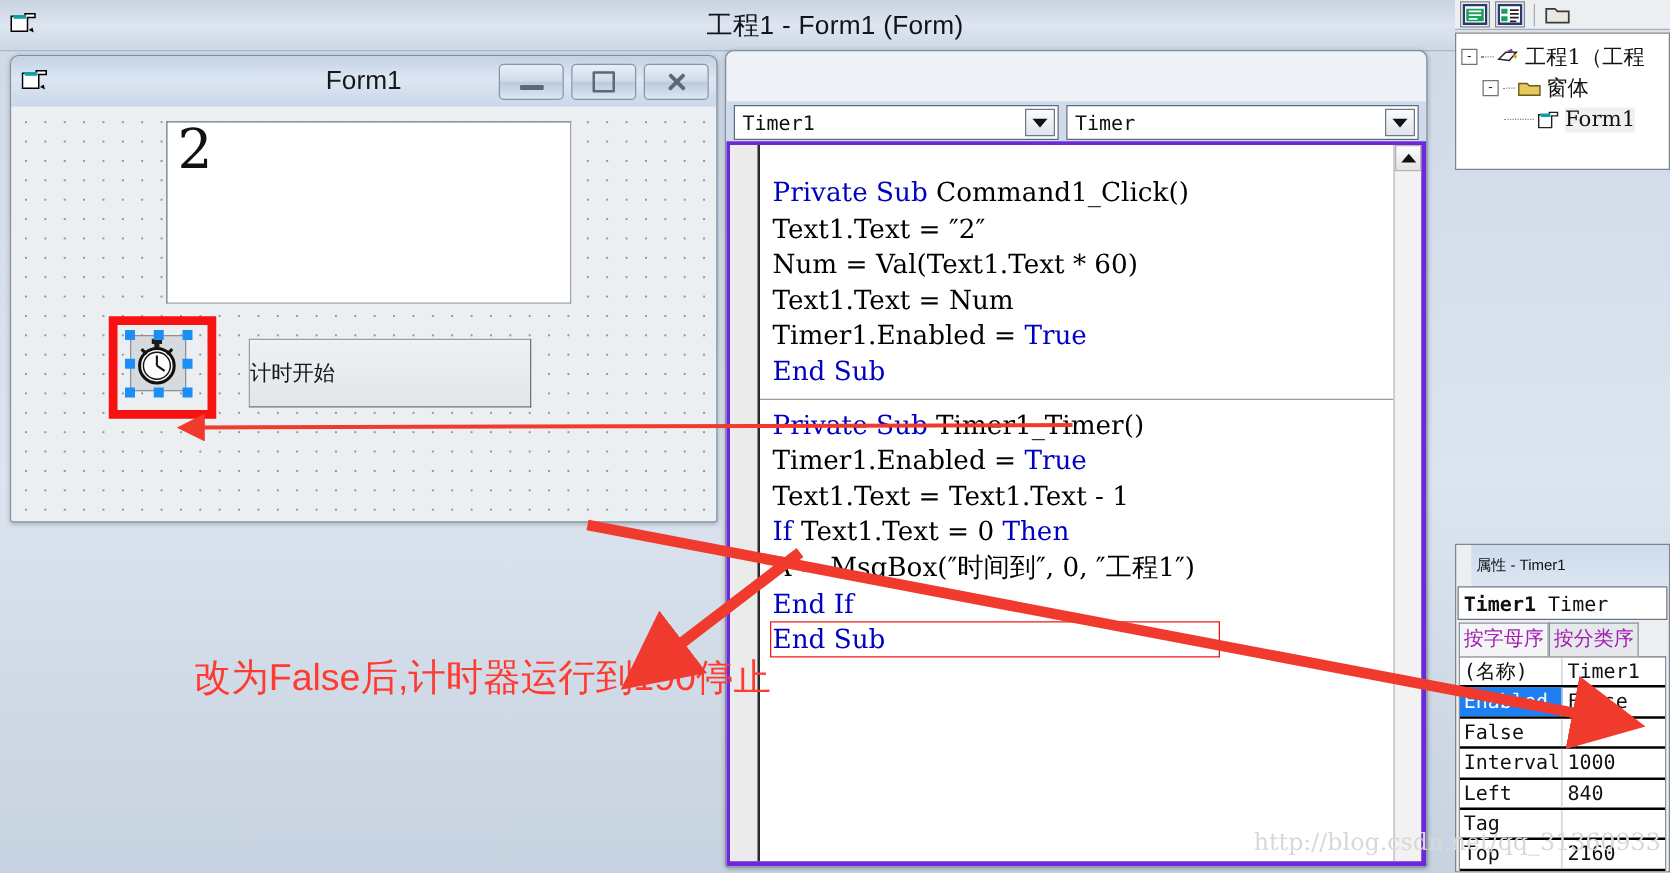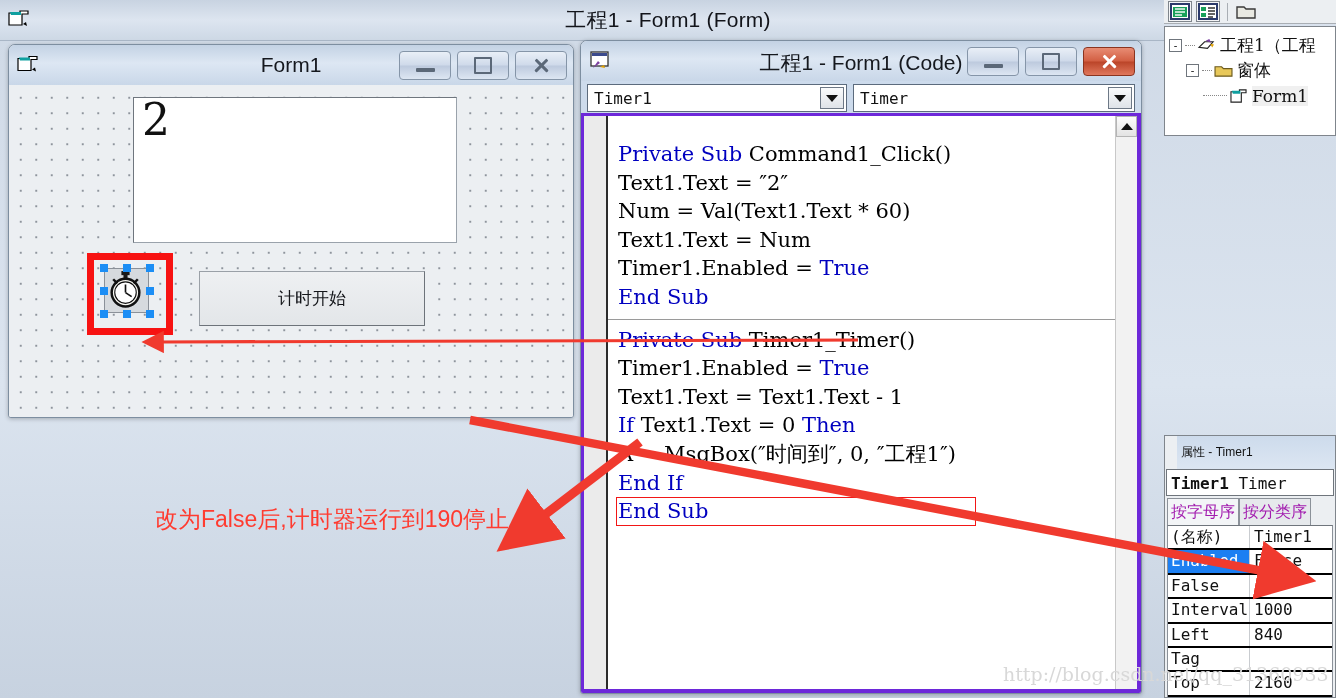--- a/index.html
+++ b/index.html
@@ -93,21 +93,21 @@
   }
   #timer-ctl{
     position:absolute;left:10px;top:8px;width:43px;height:43px;
     background:#d6dade;border:1px solid #8b9199;
   }
   .handle{position:absolute;width:8px;height:8px;background:#1c8ef5;}
   #button1{
     position:absolute;left:190px;top:186px;width:224px;height:53px;
     background:linear-gradient(180deg,#eef0f2 0%,#e3e6e9 100%);
     border:1px solid #9aa0a7;border-right-color:#6d737a;border-bottom-color:#6d737a;
-    display:flex;align-items:center;justify-content:center;
+    display:flex;align-items:center;justify-content:flex-start;
     font-size:17px;color:#14161a;
   }
 
   
   #code-window{left:580px;top:40px;width:560px;height:652px;}
   #code-dropdowns{
     position:absolute;left:0;top:40px;width:100%;height:32px;
     background:#cddbec;padding:3px 6px;box-sizing:border-box;
     display:flex;gap:6px;
   }
@@ -217,21 +217,21 @@
     background:#fff;font-family:"DejaVu Sans Mono",monospace;font-size:16px;
   }
   .prow{display:flex;height:22.4px;line-height:22px;border-bottom:2px solid #000000;}
   .pname{width:82px;padding-left:3px;border-right:1px solid #c9ccd0;box-sizing:border-box;
          color:#111;overflow:hidden;white-space:nowrap;}
   .pval{flex:1;padding-left:4px;color:#111;overflow:hidden;white-space:nowrap;}
   .prow.selected .pname{background:#1c7ff2;color:#fff;}
 
   
   #annot-text{
-    position:absolute;left:155px;top:504px;font-size:23px;color:#ff3b30;
+    position:absolute;left:155px;top:522px;font-size:30px;color:#ff3b30;
     white-space:nowrap;
   }
   #annot-layer{position:absolute;left:0;top:0;width:1336px;height:698px;pointer-events:none;}
   #watermark{
     position:absolute;left:1003px;top:663px;font-family:"DejaVu Serif",serif;
     font-size:19px;color:#d8d8d8;white-space:nowrap;
   }
 </style>
 </head>
 <body>
@@ -297,40 +297,20 @@
         </div>
       </div>
 
       <div id="button1">
         <span>计时开始</span>
       </div>
     </div>
   </div>
 
   <div id="code-window" class="win">
-    <div class="win-title">
-      <svg class="win-icon" viewBox="0 0 22 21">
-        <rect x="2" y="2" width="17" height="14" fill="#fff" stroke="#333" stroke-width="1.3"></rect>
-        <rect x="3" y="3" width="15" height="3" fill="#3b4a8c"></rect>
-        <path d="M4 18 l5 -7 2 2 z" fill="#7a3fa0"></path>
-        <path d="M11 17 l4 -2 1 3 z" fill="#e0a000"></path>
-      </svg>
-      <div class="cap">工程1 - Form1 (Code)</div>
-      <div class="btns">
-        <div class="wbtn">
-            <div class="glyph-min"></div>
-          </div>
-        <div class="wbtn">
-            <div class="glyph-max"></div>
-          </div>
-        <div class="wbtn close">
-            <div class="glyph-x"></div>
-          </div>
-      </div>
-    </div>
 
     <div id="code-dropdowns">
       <div class="combo" id="combo-left">
         <span class="txt">Timer1</span>
         <div class="arrowbox">
             <div class="caret-dn"></div>
           </div>
       </div>
       <div class="combo" id="combo-right">
         <span class="txt">Timer</span>

